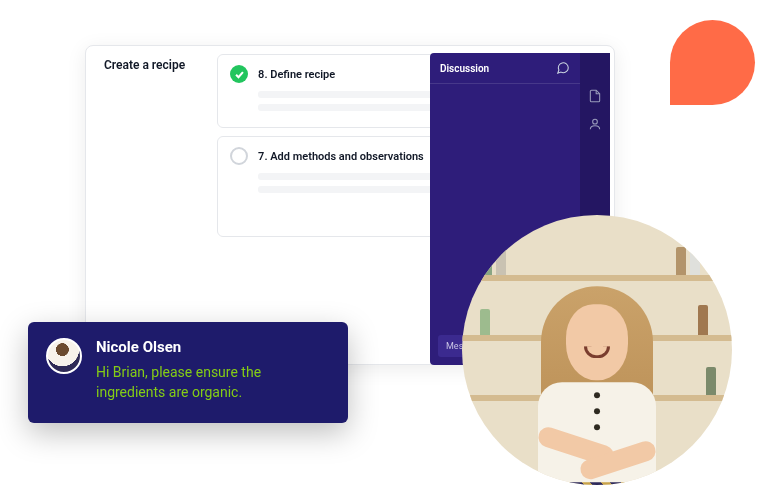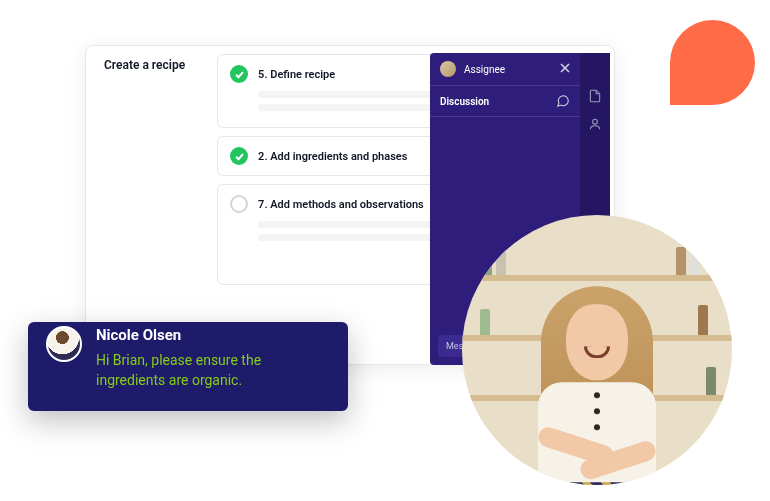--- a/index.html
+++ b/index.html
@@ -36,21 +36,21 @@
   .panel-rail{width:30px;background:#241662;display:flex;flex-direction:column;align-items:center;padding-top:36px;gap:14px}
   .rail-icon{width:14px;height:14px;opacity:.7;stroke:#cbd5e1;fill:none;stroke-width:1.8}
   .assignee-row{display:flex;align-items:center;gap:8px;padding:8px 10px;font-size:10px;border-bottom:1px solid rgba(255,255,255,.12)}
   .av-small{width:16px;height:16px;border-radius:50%;background:linear-gradient(135deg,#d9c8a8,#b89968)}
   .close-x{margin-left:auto;opacity:.8;cursor:pointer}
   .tab-row{display:flex;align-items:center;justify-content:space-between;padding:8px 10px;font-size:10px;font-weight:600;border-bottom:1px solid rgba(255,255,255,.12)}
   .discussion-body{flex:1}
   .msg-input{margin:8px;height:22px;background:#3b2a8f;border-radius:3px;padding:0 8px;font-size:9px;color:#c7c3e4;display:flex;align-items:center}
 
   
-  .chat{position:absolute;left:28px;top:322px;width:320px;background:#1e1b6b;border-radius:6px;padding:4px 18px 20px;color:#fff;box-shadow:0 10px 30px rgba(0,0,0,.25);display:flex;gap:14px}
+  .chat{position:absolute;left:28px;top:322px;width:320px;background:#1e1b6b;border-radius:6px;padding:16px 18px 20px;color:#fff;box-shadow:0 10px 30px rgba(0,0,0,.25);display:flex;gap:14px}
   .chat-av{width:36px;height:36px;border-radius:50%;background:radial-gradient(circle at 45% 30%,#6b4a2e 0 22%,#f7f2ea 23% 58%,#2f2a56 59% 100%);border:2px solid #fff;flex:0 0 36px}
   .chat-name{font-size:15px;font-weight:700;margin-bottom:6px}
   .chat-text{font-size:14px;line-height:1.45;font-weight:400;color:#84cc16}
 
   
   .photo{position:absolute;left:462px;top:215px;width:270px;height:270px;border-radius:50%;overflow:hidden;background:#e9dfc8}
   .shelf{position:absolute;left:0;width:100%;height:6px;background:#d4bb90}
   .shelf.s1{top:60px}.shelf.s2{top:120px}.shelf.s3{top:180px}
   .bottle{position:absolute;width:10px;border-radius:2px 2px 0 0}
   .person{position:absolute;left:50%;top:48%;transform:translate(-50%,-28%);width:160px;height:210px}
@@ -75,67 +75,47 @@
   <div class="card-header">Create a recipe</div>
   <div class="card-body">
 
     <div class="step">
       <div class="step-head">
         <span class="chk done">
             <svg viewBox="0 0 16 16">
               <polyline points="3 8.5 6.5 12 13 4.5"></polyline>
             </svg>
           </span>
-        <span class="step-title">5. Define recipe</span>
+        <span class="step-title">8. Define recipe</span>
       </div>
       <div class="skel">
         <div class="bar w1"></div>
           <div class="bar w2"></div>
       </div>
     </div>
 
-    <div class="step">
-      <div class="step-head">
-        <span class="chk done">
-            <svg viewBox="0 0 16 16">
-              <polyline points="3 8.5 6.5 12 13 4.5"></polyline>
-            </svg>
-          </span>
-        <span class="step-title">2. Add ingredients and phases</span>
-      </div>
-    </div>
 
     <div class="step">
       <div class="step-head">
         <span class="chk pending"></span>
         <span class="step-title">7. Add methods and observations</span>
       </div>
       <div class="skel">
         <div class="bar w3"></div>
           <div class="bar w4"></div>
       </div>
       <button class="btn-start">Get started</button>
       <div style="clear:both"></div>
     </div>
 
   </div>
 </div>
 
 <div class="panel">
   <div class="panel-main">
-    <div class="assignee-row">
-      <span class="av-small"></span>
-      <span>Assignee</span>
-      <span class="close-x">
-        <svg width="10" height="10" viewBox="0 0 10 10" stroke="#fff" stroke-width="1.6">
-            <line x1="1" y1="1" x2="9" y2="9"></line>
-            <line x1="9" y1="1" x2="1" y2="9"></line>
-          </svg>
-      </span>
-    </div>
     <div class="tab-row">
       <span>Discussion</span>
       <svg class="rail-icon" style="opacity:1" viewBox="0 0 24 24">
           <path d="M21 11.5a8.38 8.38 0 0 1-8.5 8.5 8.5 8.5 0 0 1-3.9-.95L3 21l1.95-5.6A8.5 8.5 0 1 1 21 11.5z"></path>
         </svg>
     </div>
     <div class="discussion-body"></div>
     <div class="msg-input">
       <span>Message</span>
     </div>

